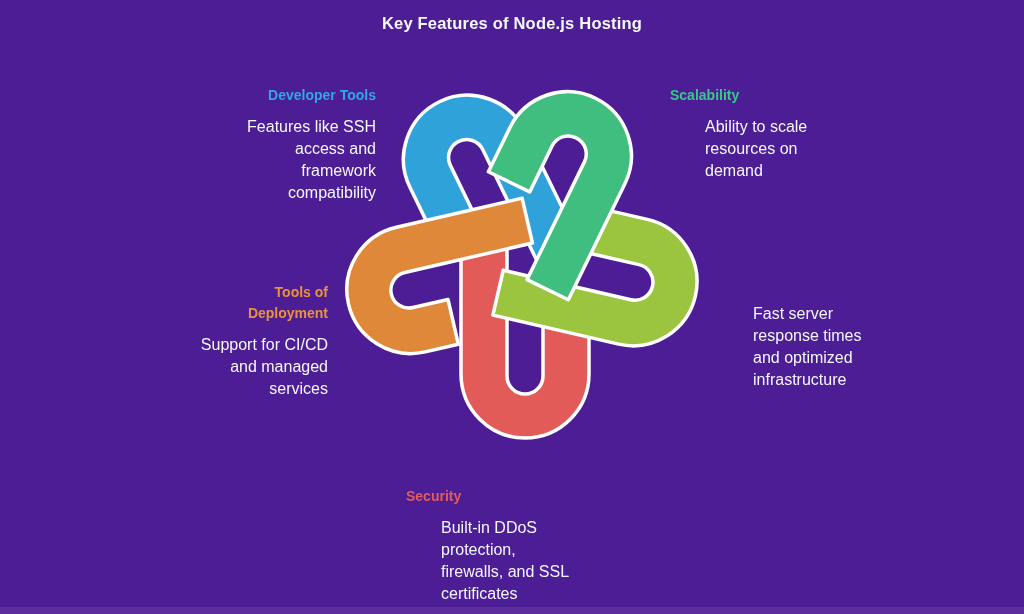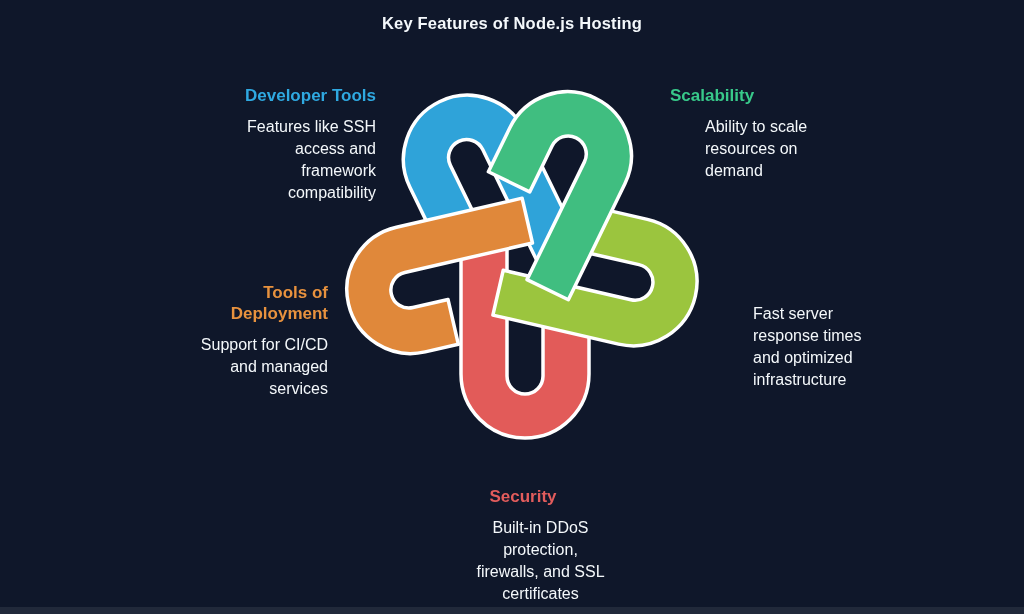--- a/index.html
+++ b/index.html
@@ -19,47 +19,47 @@
     font-weight:bold;
     letter-spacing:.2px;
   }
   .knot-svg{
     position:absolute;left:0;top:0;
   }
   .feature{
     position:absolute;
   }
   .feature .heading{
-    font-size:17px;
+    font-size:14px;
     font-weight:bold;
     line-height:21px;
     margin-bottom:10px;
     white-space:pre-line;
   }
   .feature .body{
     font-size:16px;
     line-height:22px;
     color:#F4F8FB;
     white-space:pre-line;
     margin-left:35px;
   }
   .feature-developer-tools{right:648px;top:85px;width:180px;text-align:right;}
   .feature-scalability{left:670px;top:85px;width:170px;text-align:left;}
   .feature-ease-of-deployment{right:696px;top:282px;width:180px;text-align:right;}
   .feature-performance{left:718px;top:303px;width:170px;text-align:left;}
-  .feature-security{left:406px;top:486px;width:234px;text-align:center;}
+  .feature-security{left:406px;top:486px;width:234px;text-align:left;}
   .bottom-strip{
     position:absolute;left:0;bottom:0;width:1024px;height:7px;
     background:rgba(255,255,255,0.08);
   }
 </style>
 </head>
 <body>
 
-<div class="stage" style="background: #0f172a;">
+<div class="stage" style="background: #4c1d95;">
 
   <svg class="knot-svg" id="knot" width="1024" height="614" viewBox="0 0 1024 614" aria-hidden="true">
       <path d="M -60 -15 L -60 114 A 64 64 0 0 0 68 114 L 68 65 L 22 65 L 22 116 A 18 18 0 0 1 -14 116 L -14 -15 Z" transform="translate(521 260) rotate(0)" fill="#E25B59" stroke="#FFFFFF" stroke-width="3.5" stroke-linejoin="round"></path>
       <path d="M -60 -15 L -60 114 A 64 64 0 0 0 68 114 L 68 65 L 22 65 L 22 116 A 18 18 0 0 1 -14 116 L -14 -15 Z" transform="translate(521 260) rotate(154)" fill="#2FA3D9" stroke="#FFFFFF" stroke-width="3.5" stroke-linejoin="round"></path>
       <path d="M -60 -15 L -60 114 A 64 64 0 0 0 68 114 L 68 65 L 22 65 L 22 116 A 18 18 0 0 1 -14 116 L -14 -15 Z" transform="translate(521 260) rotate(-77)" fill="#9BC53E" stroke="#FFFFFF" stroke-width="3.5" stroke-linejoin="round"></path>
       <path d="M -60 -15 L -60 114 A 64 64 0 0 0 68 114 L 68 65 L 22 65 L 22 116 A 18 18 0 0 1 -14 116 L -14 -15 Z" transform="translate(521 260) rotate(-154)" fill="#40BE80" stroke="#FFFFFF" stroke-width="3.5" stroke-linejoin="round"></path>
       <path d="M -60 -15 L -60 114 A 64 64 0 0 0 68 114 L 68 80 L 22 80 L 22 116 A 18 18 0 0 1 -14 116 L -14 -15 Z" transform="translate(521 260) rotate(77)" fill="#E0883A" stroke="#FFFFFF" stroke-width="3.5" stroke-linejoin="round"></path>
     </svg>
 
   <div class="page-title">Key Features of Node.js Hosting</div>

